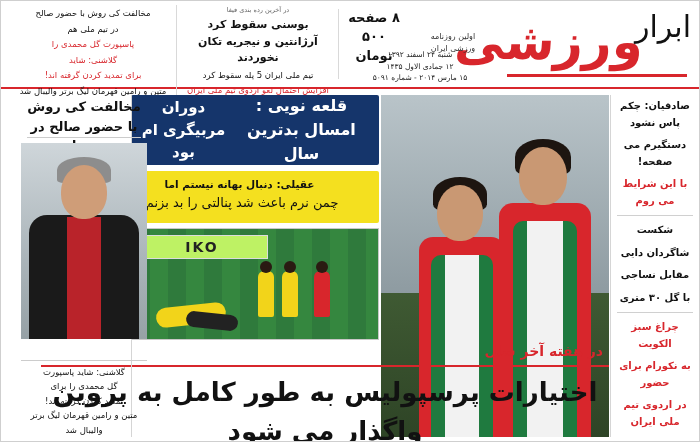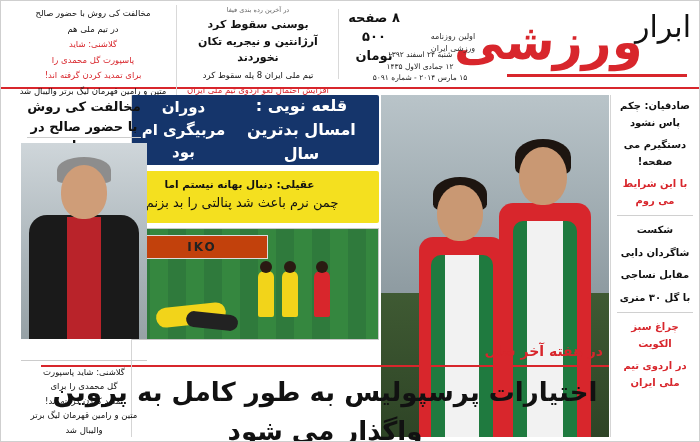--- a/index.html
+++ b/index.html
@@ -332,24 +332,24 @@
   .pl-stand.s3 { left: 182px; background:#d8262c; }
   .pl-stand .hd {
     position: absolute; top: -10px; left: 2px;
     width: 12px; height: 12px; border-radius: 50%;
     background: #2a1a12;
   }
   .ad-board {
     position: absolute;
     top: 6px; left: 4px;
     width: 130px; height: 22px;
-    background: #c2410c;
+    background: #bef264;
     border: 1px solid #dcdcdc;
     color: #222;
-    font-size: 12px;
+    font-size: 14px;
     font-weight: bold;
     letter-spacing: 2px;
     display: flex;
     align-items: center;
     justify-content: center;
   }
 
   .bottom-headline {
     position: absolute;
     top: 252px; right: 0;
@@ -491,48 +491,49 @@
       <div>۱۲ جمادی الاول ۱۴۳۵</div>
       <div>۱۵ مارس ۲۰۱۴ - شماره ۵۰۹۱</div>
     </div>
 
     <div class="mh-sep"></div>
 
     <div class="mh-col mh-col-1">
       <span class="tiny">در آخرین رده بندی فیفا</span>
       <span class="hl">بوسنی سقوط کرد</span>
       <span class="hl">آرژانتین و نیجریه تکان نخوردند</span>
-      <span class="sub">تیم ملی ایران 8 پله سقوط کرد</span>
+      <span class="sub">تیم ملی ایران 5 پله سقوط کرد</span>
       <span class="sub red-text">افزایش احتمال لغو اردوی تیم ملی ایران</span>
       <span class="sub red-text">در آفریقای جنوبی</span>
     </div>
 
     <div class="mh-col mh-col-2">
       <span class="sub">مخالفت کی روش با حضور صالح</span>
       <span class="sub">در تیم ملی هم</span>
+      <span class="sub red-text">پاسپورت گل محمدی را</span>
       <span class="sub red-text">گلاشنی: شاید</span>
-      <span class="sub red-text">پاسپورت گل محمدی را</span>
       <span class="sub red-text">برای تمدید کردن گرفته اند!</span>
       <span class="sub">متین و رامین قهرمان لیگ برتر والیبال شد</span>
     </div>
   </div>
 
   <div class="body-area">
 
     <div class="sidebar">
       <div class="sb-item bold">صادقیان: چکم پاس نشود</div>
       <div class="sb-item bold">دستگیرم می صفحه!</div>
       <div class="sb-item red">با این شرایط می روم</div>
       <div class="sb-div"></div>
       <div class="sb-item bold">شکست</div>
       <div class="sb-item bold">شاگردان دایی</div>
       <div class="sb-item bold">مقابل نساجی</div>
       <div class="sb-item bold">با گل ۳۰ متری</div>
       <div class="sb-div"></div>
       <div class="sb-item red">چراغ سبز الکویت</div>
+      <div class="sb-item red">به نکورام برای حضور</div>
       <div class="sb-item red">در اردوی تیم ملی ایران</div>
     </div>
 
     <div class="vsep" style="right:90px;"></div>
 
     <div class="main-photo">
       <div class="mp-blur"></div>
       <div class="mp-ground"></div>
       <div class="player player-b">
         <div class="p-body"></div>

